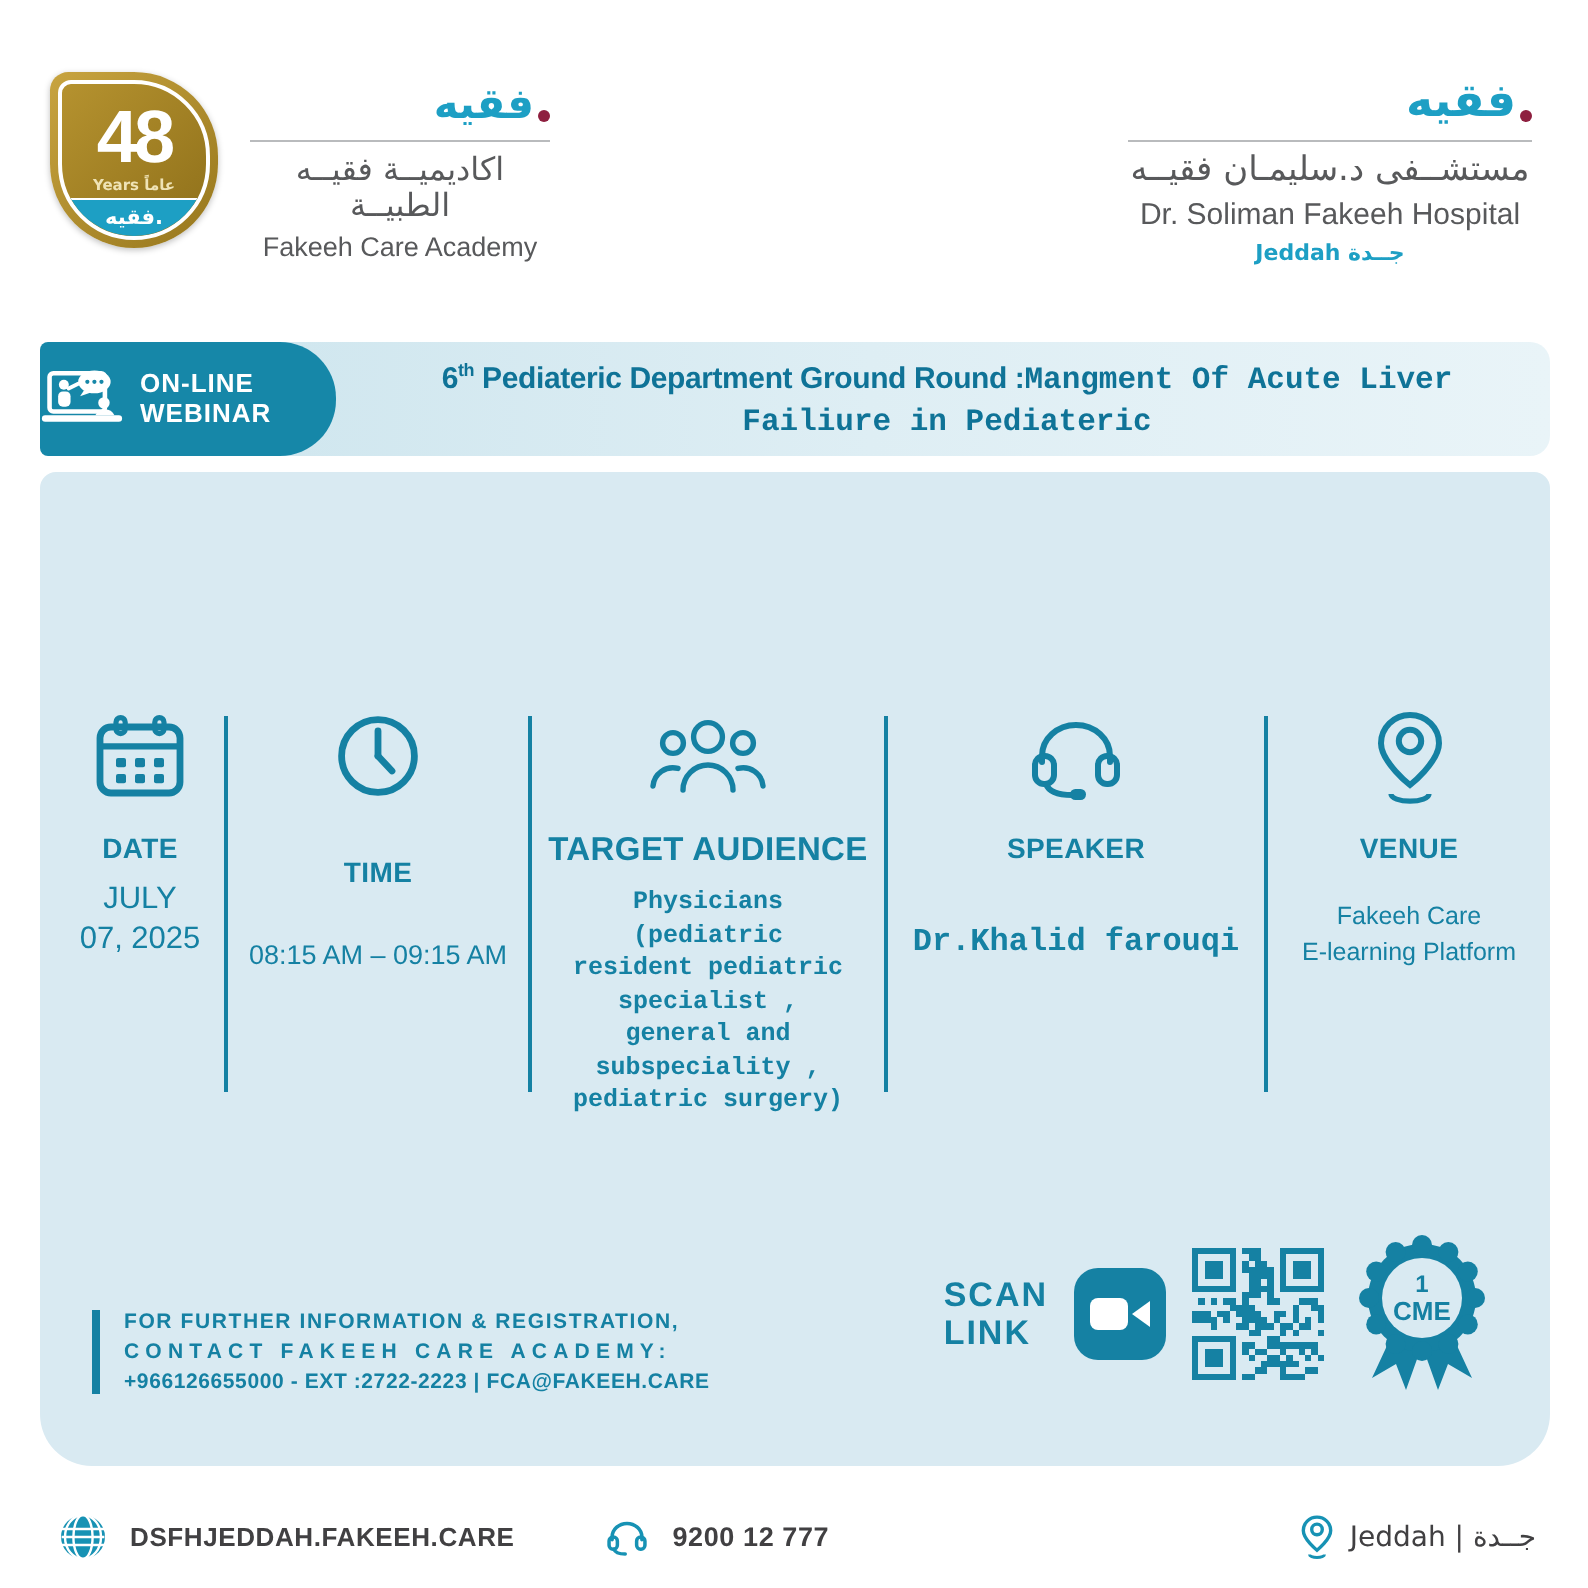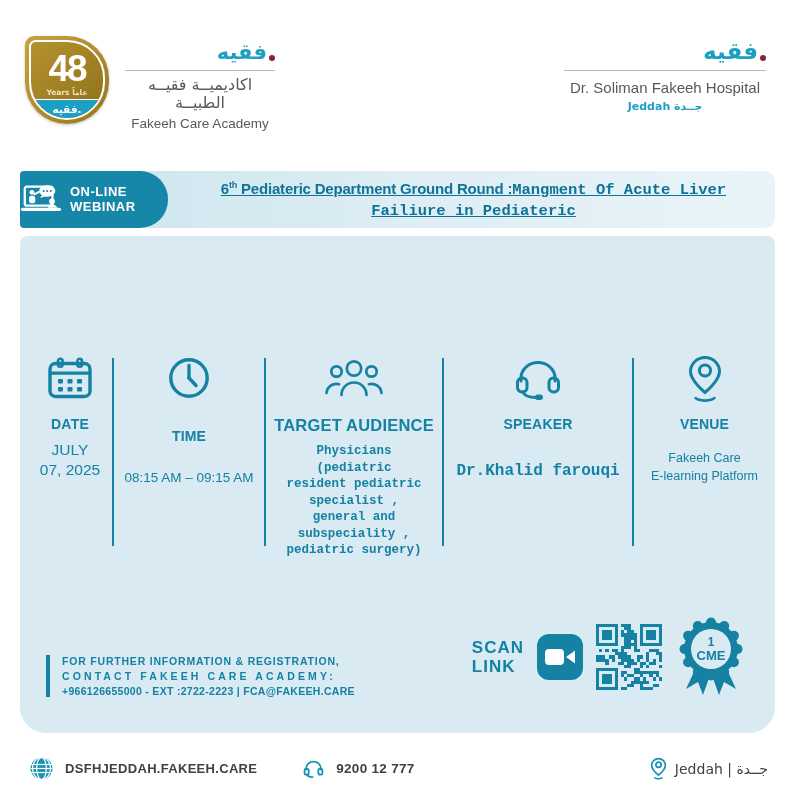--- a/index.html
+++ b/index.html
@@ -60,21 +60,20 @@
     background:var(--teal_dark,#1687A8);
     border-radius:4px 28px 28px 4px;
     display:flex; align-items:center; justify-content:flex-start;
     gap:8px; color:#fff;
   }
   .webinar-chip-text { font-size:13px; font-weight:bold; letter-spacing:.5px; line-height:1.15; }
   .band-title {
     position:absolute; left:160px; right:8px; top:0; bottom:0;
     display:flex; flex-direction:column; align-items:center; justify-content:center;
     color:var(--title,#0F7397);
-    text-decoration:underline;
   }
   .title-line1 { white-space:nowrap; }
   .title-bold { font-size:15px; font-weight:bold; letter-spacing:-0.2px; }
   .title-bold sup { font-size:9px; }
   .title-mono { font-family:"Liberation Mono","DejaVu Sans Mono",monospace; font-size:15.5px; font-weight:bold; }
   .title-line2 { font-family:"Liberation Mono","DejaVu Sans Mono",monospace; font-size:15.5px; font-weight:bold; margin-top:3px; }
 
   
   .panel {
     position:absolute; left:20px; top:236px; width:755px; height:497px;
@@ -154,20 +153,21 @@
       <div class="logo-en">Fakeeh Care Academy</div>
     </div>
   </div>
 
   <div class="logoblock logo-right">
     <div class="wordmark">
       <span class="wm ar">فقيه</span>
       <span class="wm-dot"></span>
     </div>
     <hr class="logo-rule">
+    <div class="logo-ar ar">مستشــفى د.سليمـان فقيــه</div>
     <div class="logo-en">Dr. Soliman Fakeeh Hospital</div>
     <div class="logo-city ar">Jeddah جــدة</div>
   </div>
 
   <div class="band">
     <div class="webinar-chip">
       <span>
         <svg width="42" height="38" viewBox="0 0 44 38">
           <rect x="5" y="5" width="29" height="20" rx="2" fill="none" stroke="#fff" stroke-width="2.4"></rect>
           <rect x="1" y="27" width="42" height="3.4" rx="1.7" fill="#fff"></rect>

